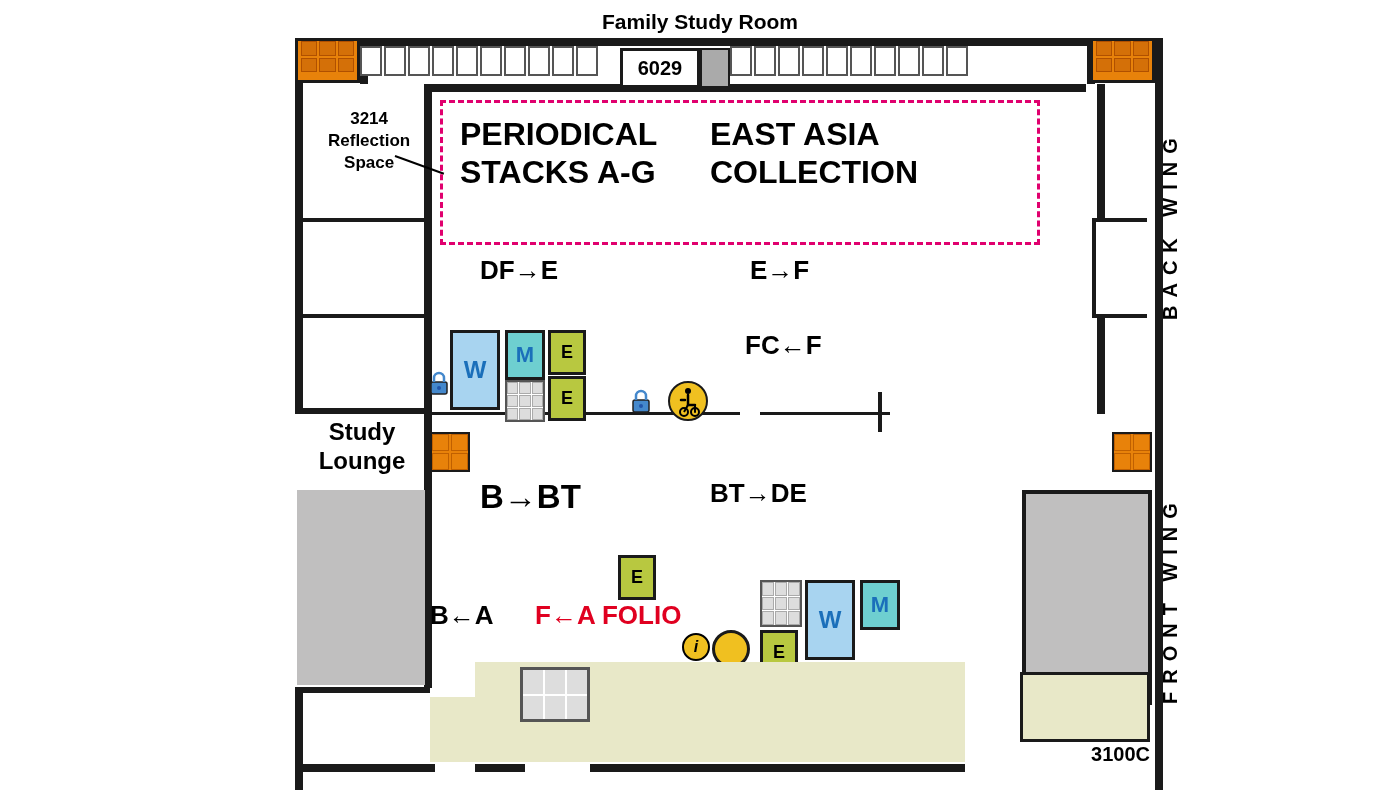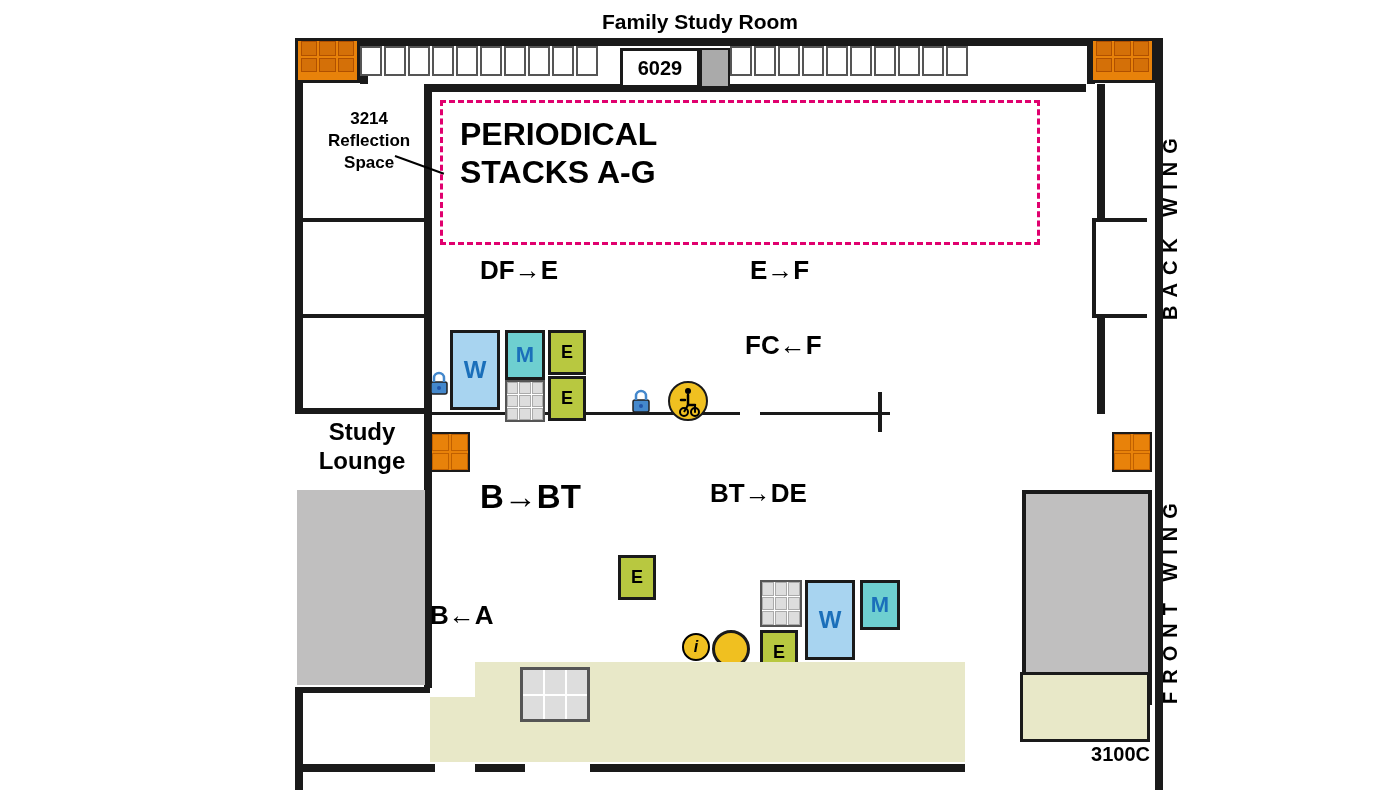--- a/index.html
+++ b/index.html
@@ -882,20 +882,24 @@
     <span style="white-space:pre-line;">3214
 Reflection
 Space</span>
   </div>
   <div class="label-arrow-line"></div>
 
   <div class="periodical-box"></div>
   <div class="periodical-text-left">
     <span style="white-space:pre-line;">PERIODICAL
 STACKS A-G</span>
+  </div>
+  <div class="periodical-text-right">
+    <span style="white-space:pre-line;">EAST ASIA
+COLLECTION</span>
   </div>
 
   <div class="nav-dfe">DF→E</div>
   <div class="nav-ef">E→F</div>
   <div class="nav-fcf">FC←F</div>
 
   <div class="divider-h"></div>
   <div class="divider-h2"></div>
   <div class="divider-tick"></div>
 
@@ -968,20 +972,21 @@
   <div class="nav-bbt">B→BT</div>
   <div class="nav-btde">BT→DE</div>
 
 
   <div class="grad-study-box"></div>
 
   <div class="box-e-lower">E</div>
 
   <div class="nav-ba">B←A</div>
 
+  <div class="nav-fa-folio">F←A FOLIO</div>
 
   <div class="info-icon">i</div>
 
   <div class="yellow-circle"></div>
 
   <div class="shelves-lower">
     <div class="cell"></div>
       <div class="cell"></div>
       <div class="cell"></div>
     <div class="cell"></div>

